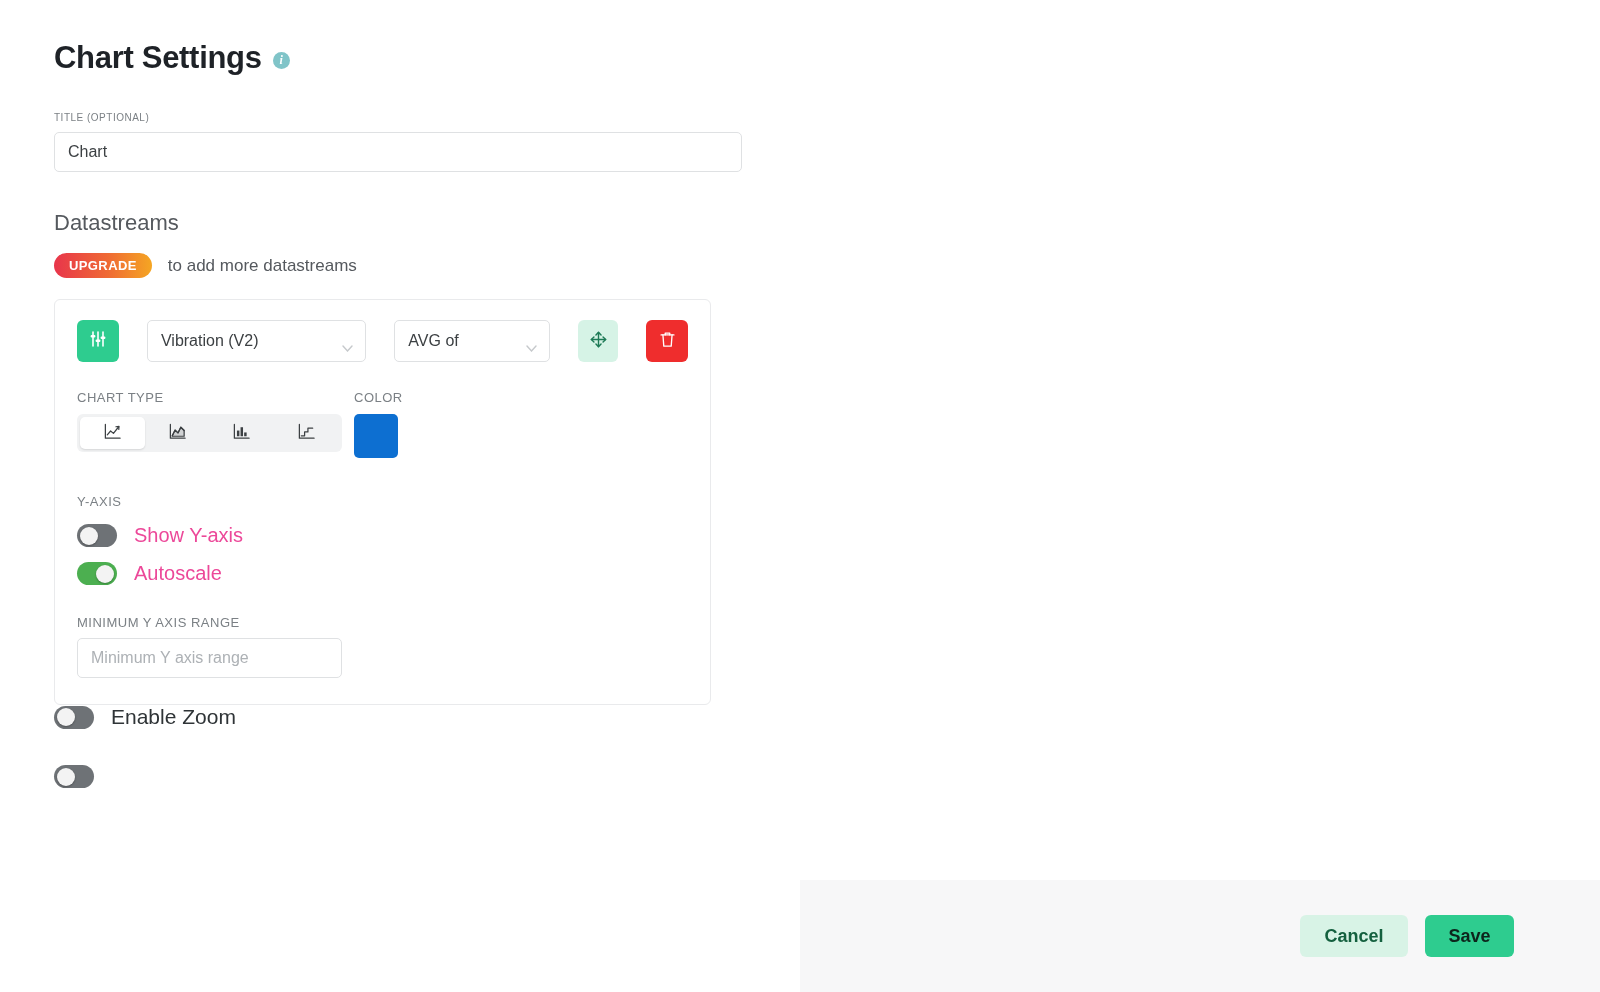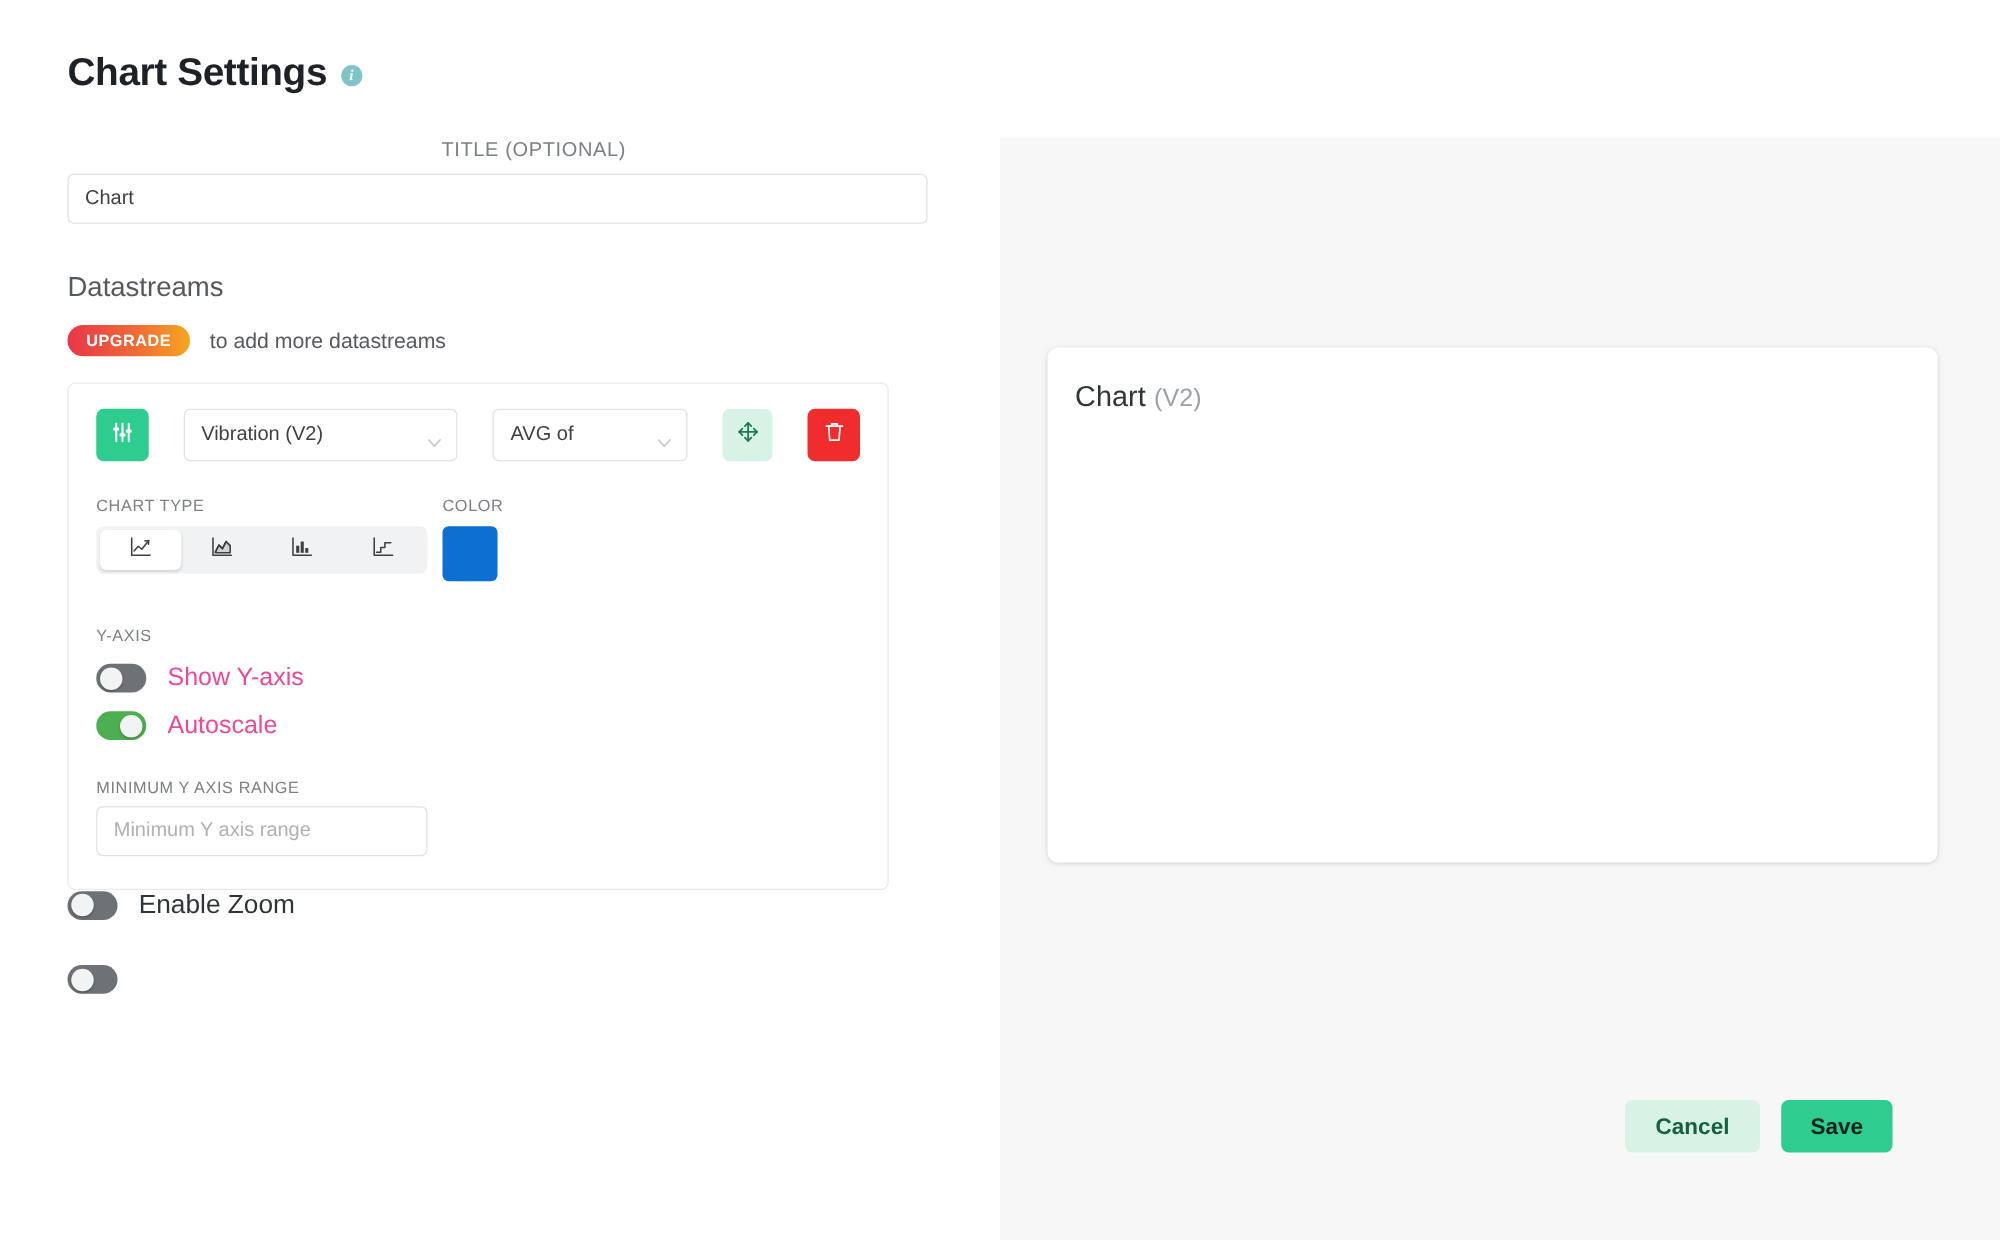--- a/index.html
+++ b/index.html
@@ -45,22 +45,22 @@
   .info-icon {
     width: 17px; height: 17px; border-radius: 50%;
     background: #80c4c8; color: #ffffff;
     font-size: 12px; font-weight: bold; font-style: italic;
     display: flex; align-items: center; justify-content: center;
     font-family: "Liberation Serif", serif;
     margin-top: 4px;
   }
 
   .field-label {
-    font-size: 16px; color: #7b8085; letter-spacing: .5px;
-    text-transform: uppercase; margin-top: 36px; margin-bottom: 9px; text-align: center;
+    font-size: 10px; color: #7b8085; letter-spacing: .5px;
+    text-transform: uppercase; margin-top: 36px; margin-bottom: 9px;
   }
   .text-input {
     width: 688px; height: 40px;
     border: 1px solid #dfe1e3; border-radius: 5px;
     background: #fff; padding: 0 13px;
     font-size: 16px; color: #3c4043;
     font-family: "Liberation Sans", sans-serif;
     outline: none;
   }
   .text-input::placeholder { color: #adb1b5; }
@@ -156,45 +156,37 @@
   
   .outer-toggle-row { display: flex; align-items: center; gap: 17px; }
   .outer-toggle { width: 40px; height: 23px; }
   .outer-toggle-text { font-size: 21px; color: #2f3437; }
   .cut-toggle { margin-top: 36px; }
 
   
   .footer {
     position: absolute; left: 800px; top: 880px;
     width: 800px; height: 112px; background: #f7f7f8;
-    display: flex; justify-content: flex-end;
+    display: flex; align-items: center; justify-content: flex-end;
     padding-right: 86px; gap: 17px;
   }
   .btn {
     height: 42px; border-radius: 6px; border: none; cursor: pointer;
     font-size: 18px; font-weight: bold;
     font-family: "Liberation Sans", sans-serif;
     display: flex; align-items: center; justify-content: center;
   }
   .btn-cancel { width: 108px; background: #d8f3e6; color: #14603f; }
   .btn-save   { width: 89px;  background: #2ecc8f; color: #0d241b; }
 </style>
 </head>
 <body>
 
 <div class="app">
 
-  <div class="preview-panel">
-    <div class="preview-card">
-      <div class="preview-card-title">
-        <span>Chart</span>
-        <span class="vtag">(V2)</span>
-      </div>
-    </div>
-  </div>
 
   <div class="left-pane">
     <div class="left-inner">
 
       <div class="page-title-row">
         <div class="page-title">Chart Settings</div>
         <div class="info-icon">i</div>
       </div>
 
       <div class="field-label">TITLE (OPTIONAL)</div>

